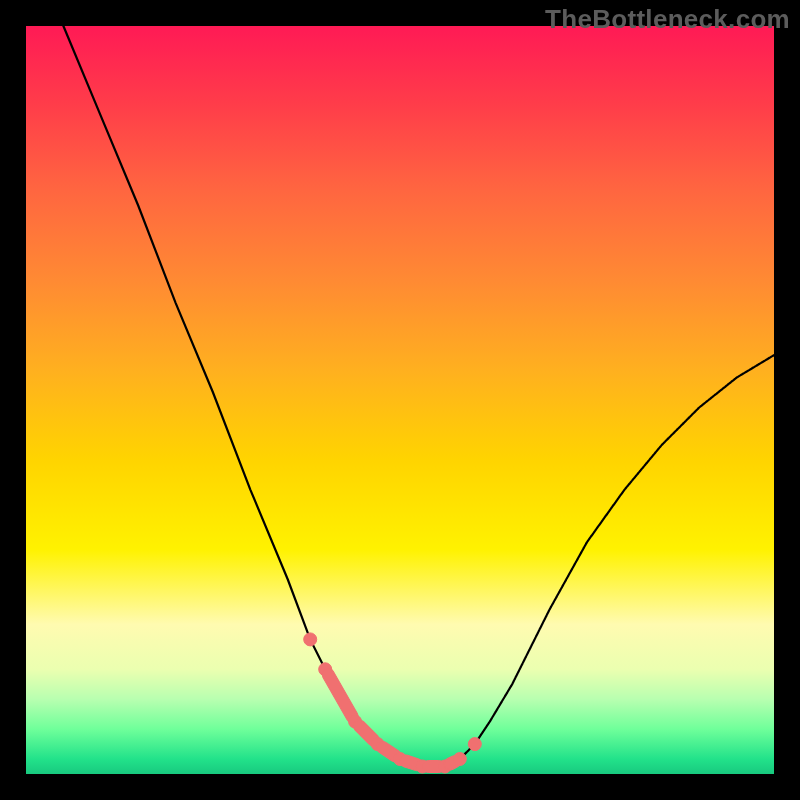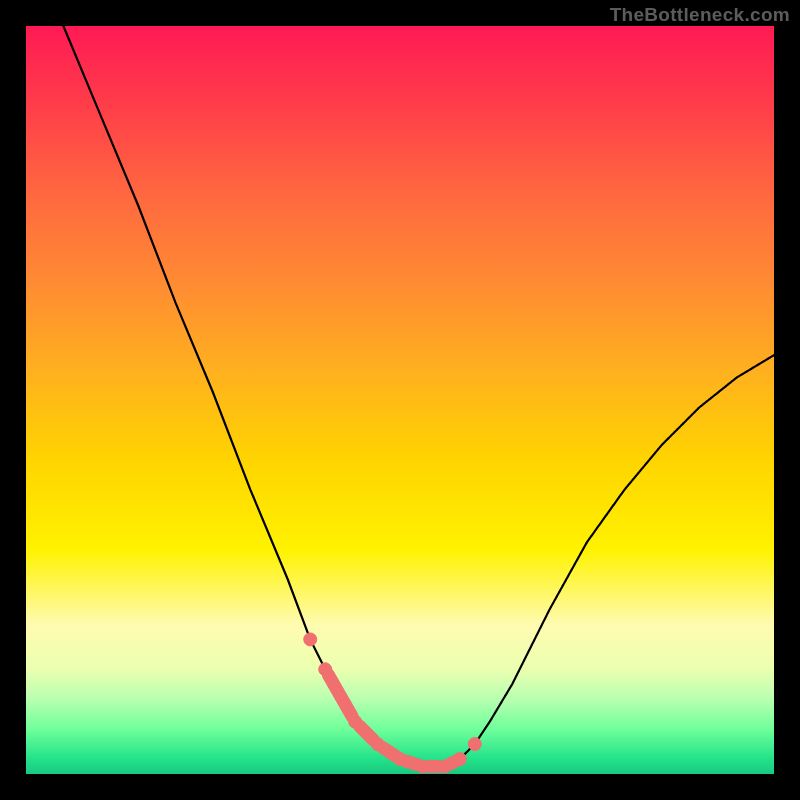--- a/index.html
+++ b/index.html
@@ -40,21 +40,21 @@
     overflow: visible;
   }
   .curve1 { fill: none; stroke: #000; stroke-width: 2.2; stroke-linecap: round; }
   .curve2 { fill: none; stroke: #000; stroke-width: 2.2; stroke-linecap: round; stroke-dasharray: 1.8 0.9; }
   .marker { fill: #f07070; stroke: #f07070; }
   .watermark {
     position: absolute;
     top: 4px;
     right: 10px;
     font-family: Arial, Helvetica, sans-serif;
-    font-size: 19px;
+    font-size: 26px;
     font-weight: 600;
     color: #5c5c5c;
     letter-spacing: 0.3px;
   }
 </style>
 </head>
 <body>
 
 <div class="stage">
 

